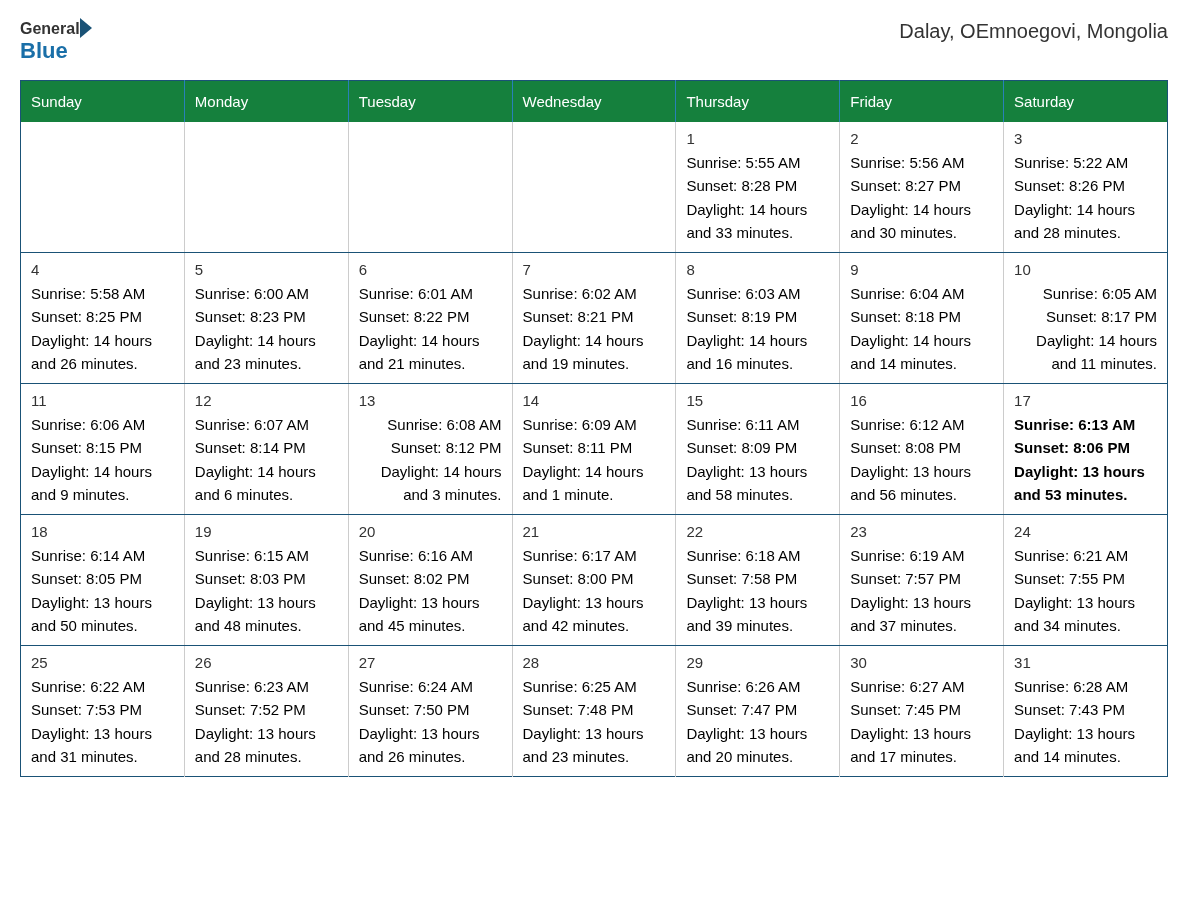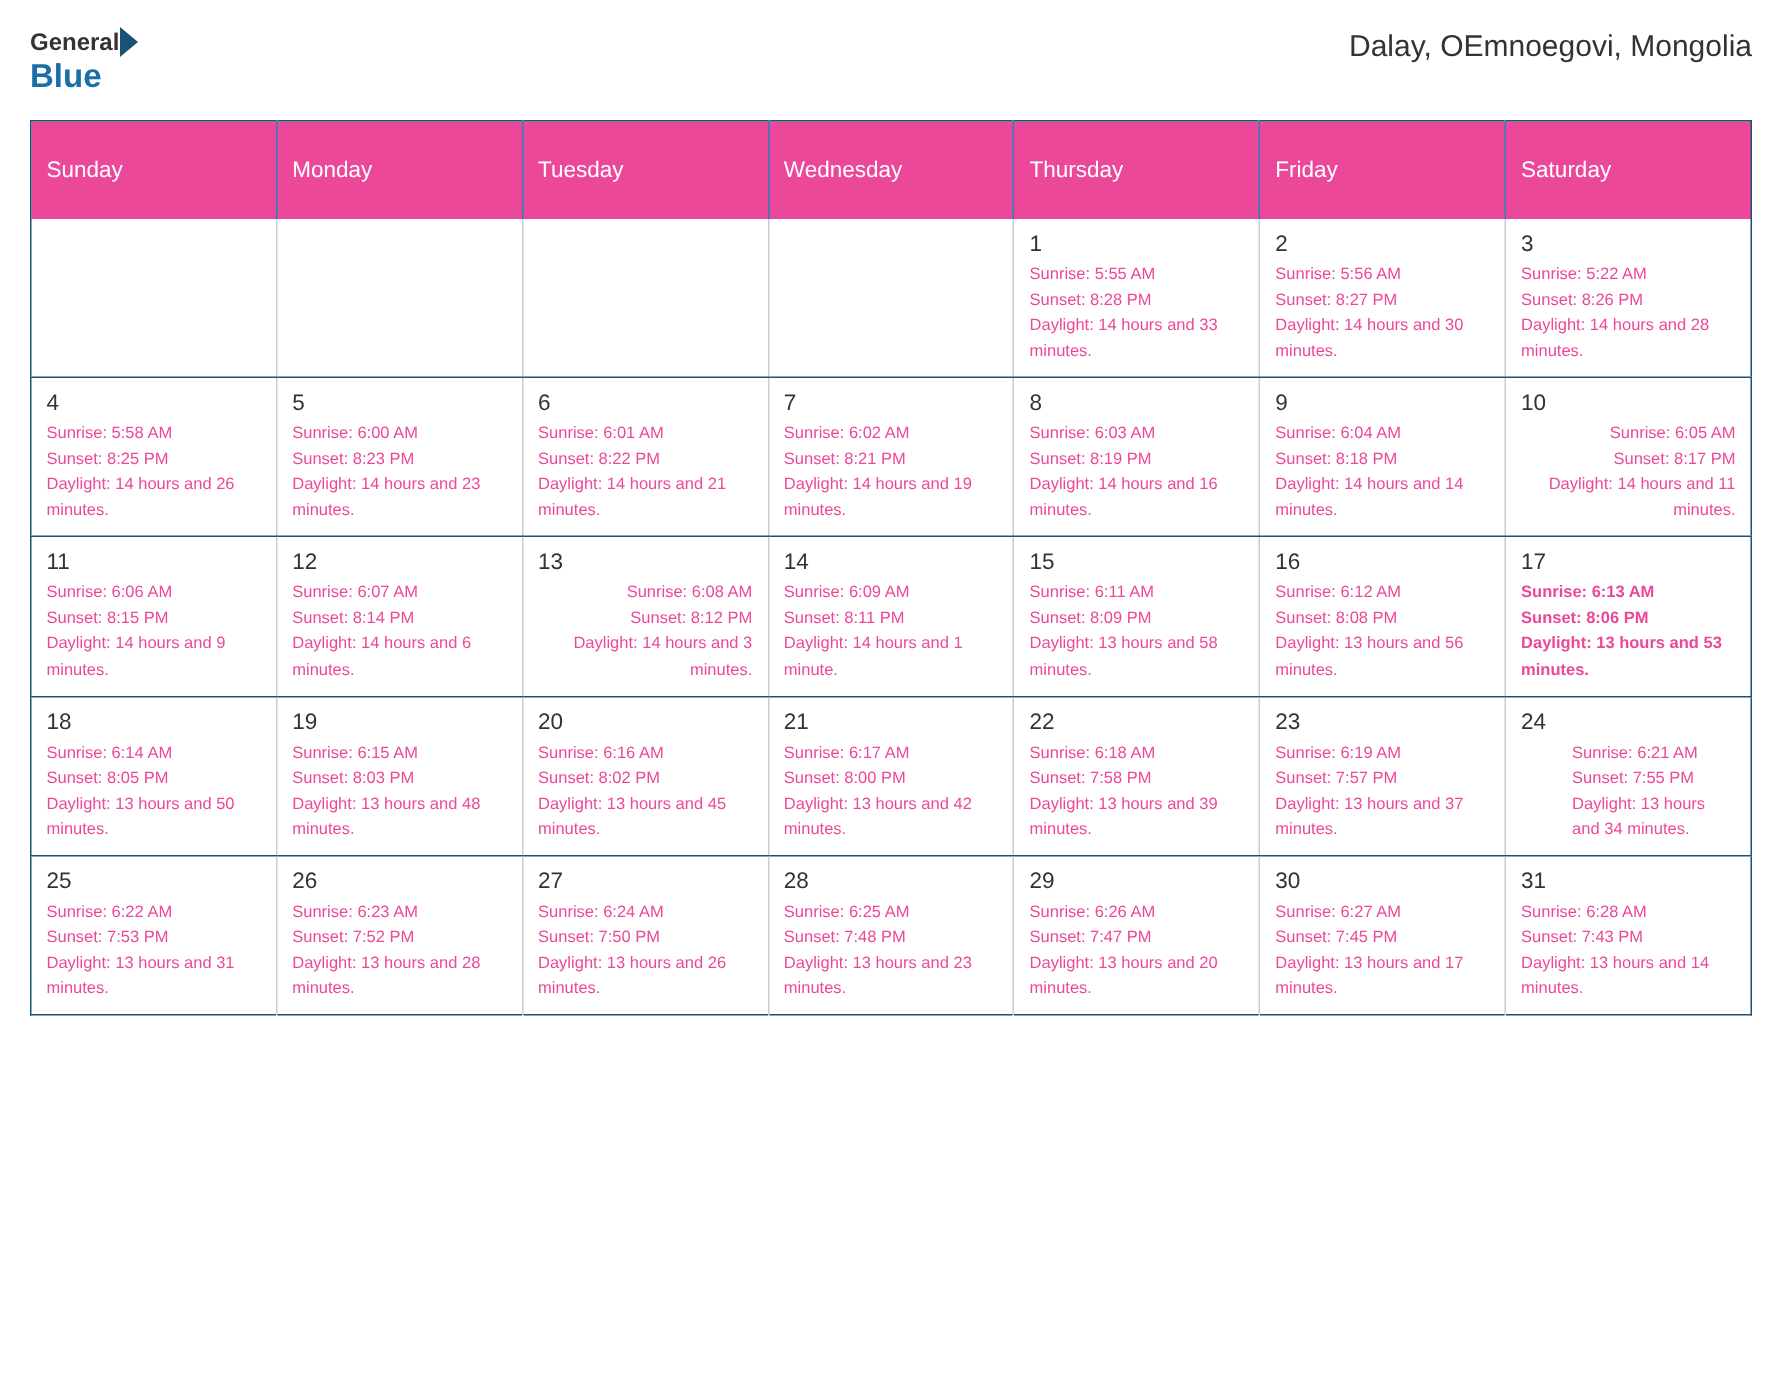--- a/index.html
+++ b/index.html
@@ -59,23 +59,23 @@
       font-size: 20px;
       font-weight: normal;
       color: #333;
     }
     .calendar {
       width: 100%;
       border-collapse: collapse;
       border: 1px solid #1a5276;
     }
     .calendar th {
-      background-color: #ec4899;
+      background-color: #15803d;
       color: #fff;
-      padding: 24px 10px;
+      padding: 12px 10px;
       text-align: left;
       font-size: 15px;
       font-weight: normal;
       border-right: 1px solid #2980b9;
     }
     .calendar th:last-child {
       border-right: none;
     }
     .calendar td {
       vertical-align: top;
@@ -93,22 +93,22 @@
     .calendar tr:last-child td {
       border-bottom: none;
     }
     .day-number {
       font-size: 15px;
       color: #333;
       margin-bottom: 4px;
       display: block;
     }
     .day-info {
-      font-size: 11px;
-      color: #ec4899;
+      font-size: 15px;
+      color: #000000;
       line-height: 1.55;
     }
     .empty-cell {
       background: #fff;
     }
   </style>
 </head>
 <body>
 
 <div class="header">
@@ -283,21 +283,21 @@
 Daylight: 13 hours and 39 minutes.</div>
         </td>
         <td>
           <span class="day-number">23</span>
           <div class="day-info" style="white-space: pre-line;">Sunrise: 6:19 AM
 Sunset: 7:57 PM
 Daylight: 13 hours and 37 minutes.</div>
         </td>
         <td>
           <span class="day-number">24</span>
-          <div class="day-info" style="white-space: pre-line; margin-left: 34px;">Sunrise: 6:21 AM
+          <div class="day-info" style="white-space: pre-line;">Sunrise: 6:21 AM
 Sunset: 7:55 PM
 Daylight: 13 hours and 34 minutes.</div>
         </td>
       </tr>
       <tr>
         <td>
           <span class="day-number">25</span>
           <div class="day-info" style="white-space: pre-line;">Sunrise: 6:22 AM
 Sunset: 7:53 PM
 Daylight: 13 hours and 31 minutes.</div>

